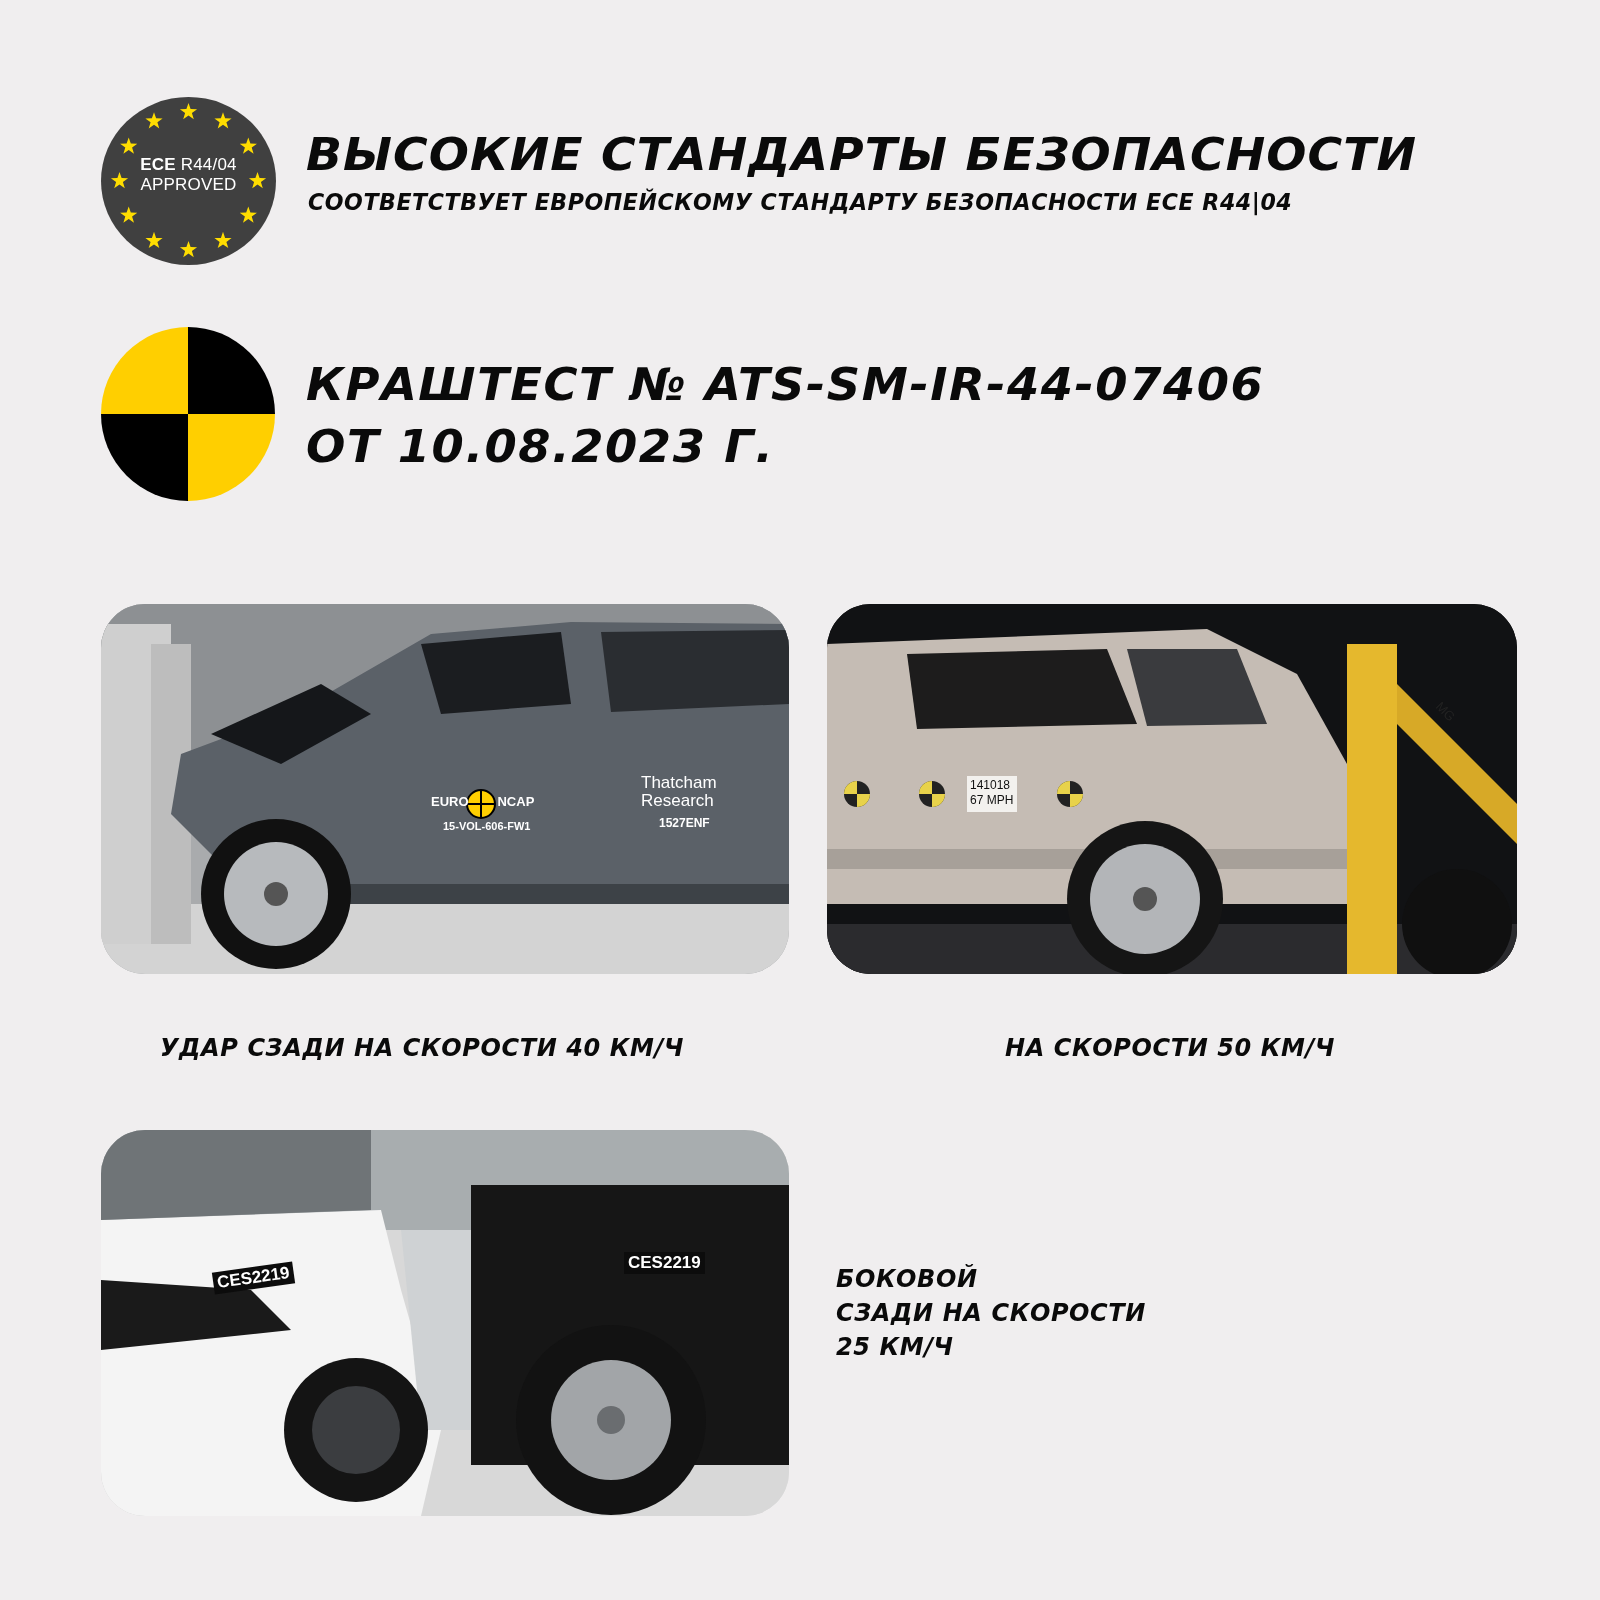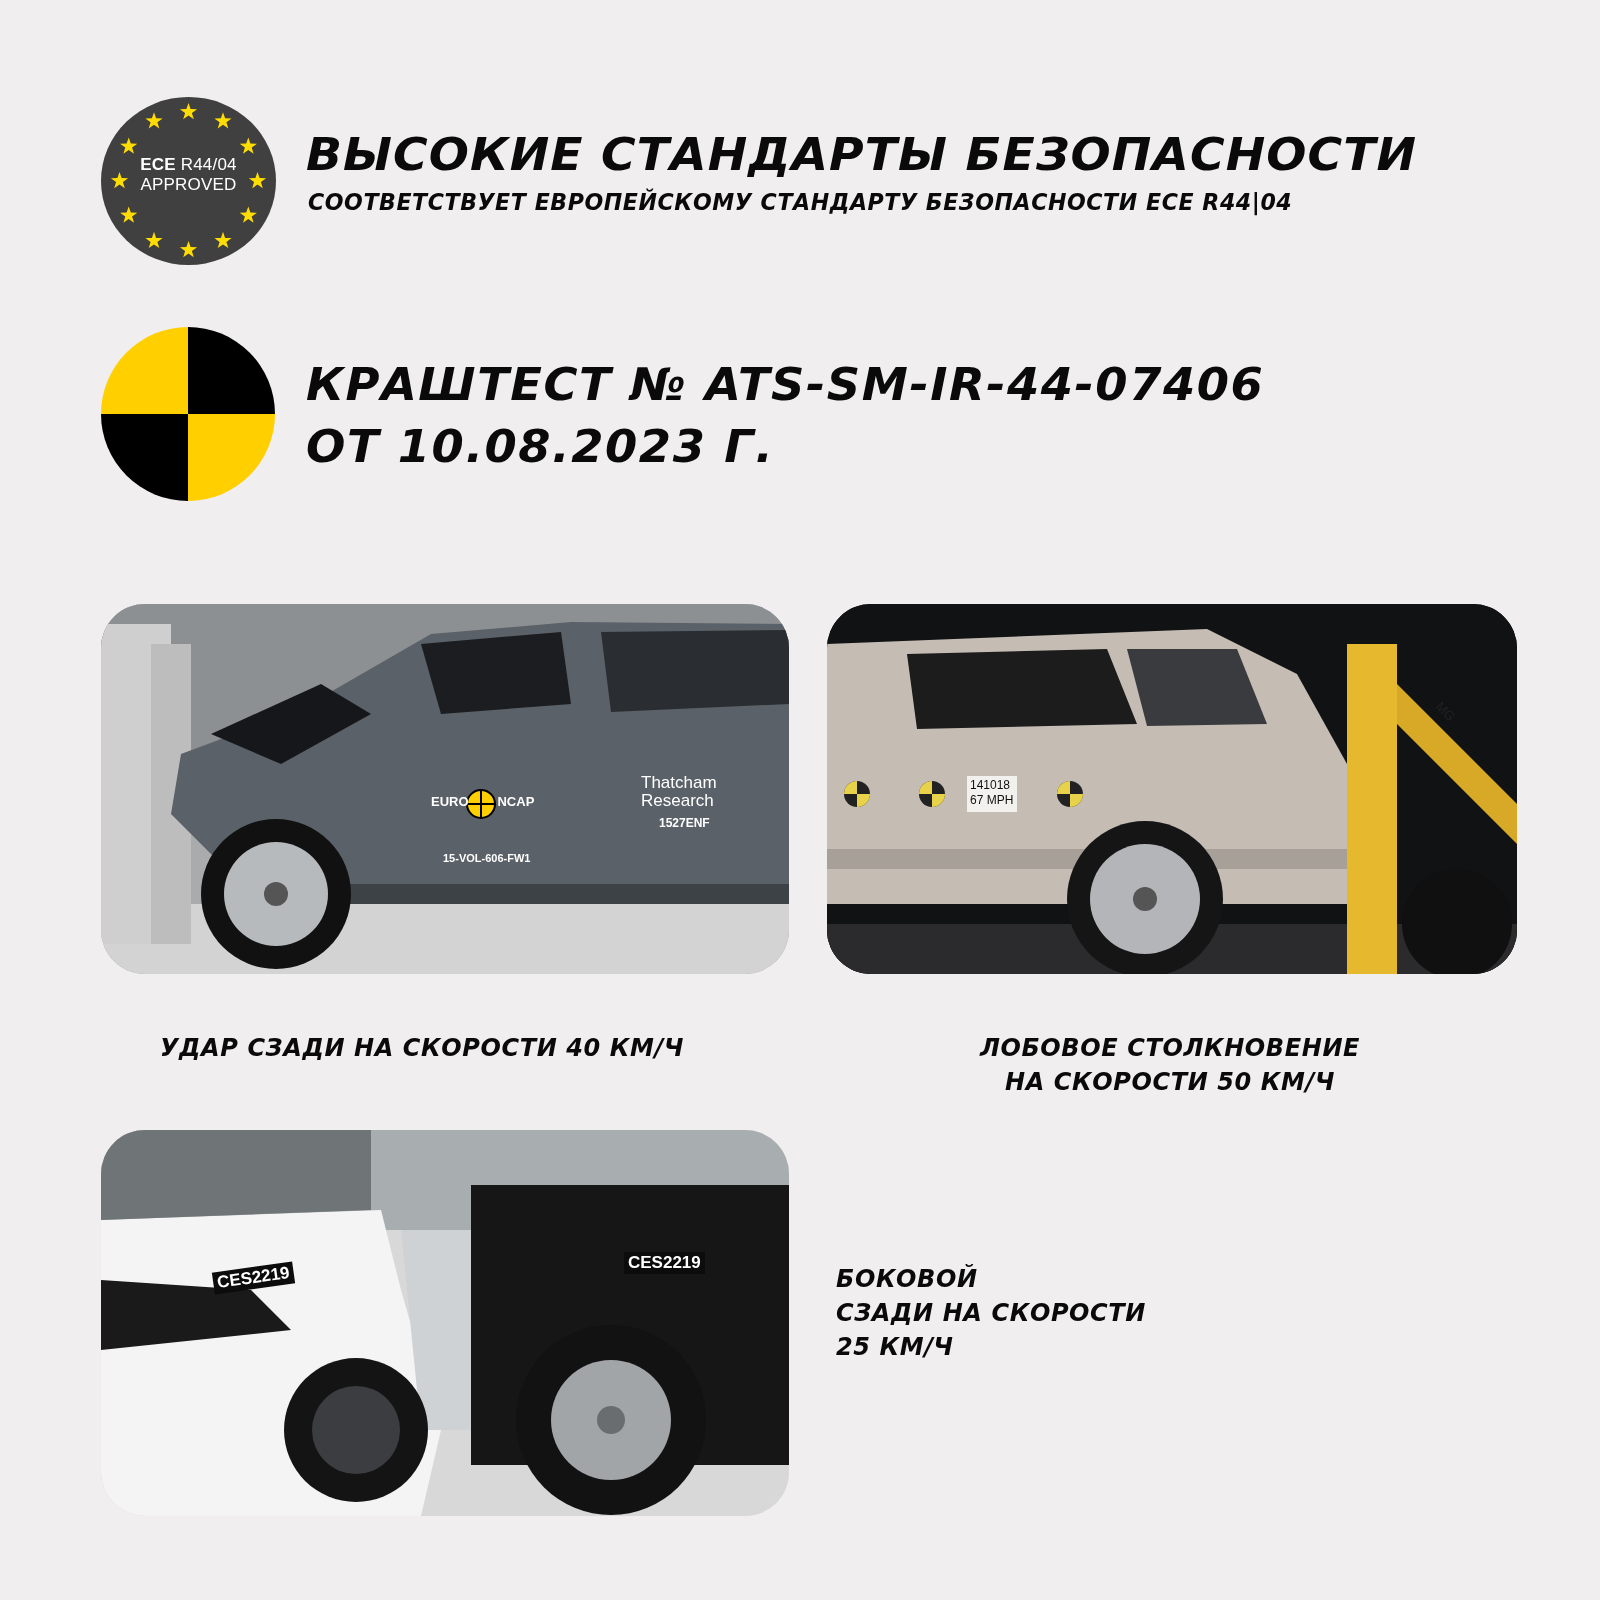--- a/index.html
+++ b/index.html
@@ -100,21 +100,21 @@
     <rect x="200" y="280" width="488" height="20" fill="#3d4247"></rect>
 
     <circle cx="175" cy="290" r="75" fill="#111"></circle>
     <circle cx="175" cy="290" r="52" fill="#b7babd"></circle>
     <circle cx="175" cy="290" r="12" fill="#555"></circle>
 
     <circle cx="380" cy="200" r="14" fill="#ffcf00" stroke="#000" stroke-width="2"></circle>
     <path d="M380 186 V214 M366 200 H394" stroke="#000" stroke-width="2"></path>
   </svg>
   <div class="plate" style="left:330px;top:190px;color:#fff;font-size:13px;"><span>EURO</span>&nbsp;&nbsp;&nbsp;&nbsp;&nbsp;&nbsp;&nbsp;&nbsp;<span>NCAP</span></div>
-  <div class="plate" style="left:342px;top:216px;color:#fff;font-size:11px;margin-top:32px;">15-VOL-606-FW1</div>
+  <div class="plate" style="left:342px;top:216px;color:#fff;font-size:11px;">15-VOL-606-FW1</div>
   <div class="plate" style="left:540px;top:170px;color:#fff;font-size:17px;font-weight:normal;line-height:18px;">
     <div>Thatcham</div>
       <div>Research</div>
   </div>
   <div class="plate" style="left:558px;top:212px;color:#fff;font-size:12px;text-align:center;">1527ENF</div>
 </div>
 
 <div id="photo-front" class="photo">
   <svg width="690" height="370" viewBox="0 0 690 370">
     <rect x="0" y="0" width="690" height="370" fill="#111214"></rect>
@@ -172,20 +172,19 @@
     <circle cx="510" cy="290" r="14" fill="#6a6d70"></circle>
   </svg>
   <div class="plate" style="left:112px;top:137px;background:#0c0c0c;color:#fff;font-size:17px;padding:1px 4px;transform:rotate(-8deg);">CES2219</div>
   <div class="plate" style="left:523px;top:122px;background:#0c0c0c;color:#fff;font-size:17px;padding:1px 4px;">CES2219</div>
 </div>
 
 <div id="cap-rear" class="caption">
   <div>УДАР СЗАДИ НА СКОРОСТИ 40 КМ/Ч</div>
 </div>
 <div id="cap-front" class="caption">
-  <div>ЛОБОВОЕ СТОЛКНОВЕНИЕ</div>
   <div>НА СКОРОСТИ 50 КМ/Ч</div>
 </div>
 <div id="cap-side" class="caption">
   <div>БОКОВОЙ</div>
   <div>СЗАДИ НА СКОРОСТИ</div>
   <div>25 КМ/Ч</div>
 </div>
 
 </body></html>

